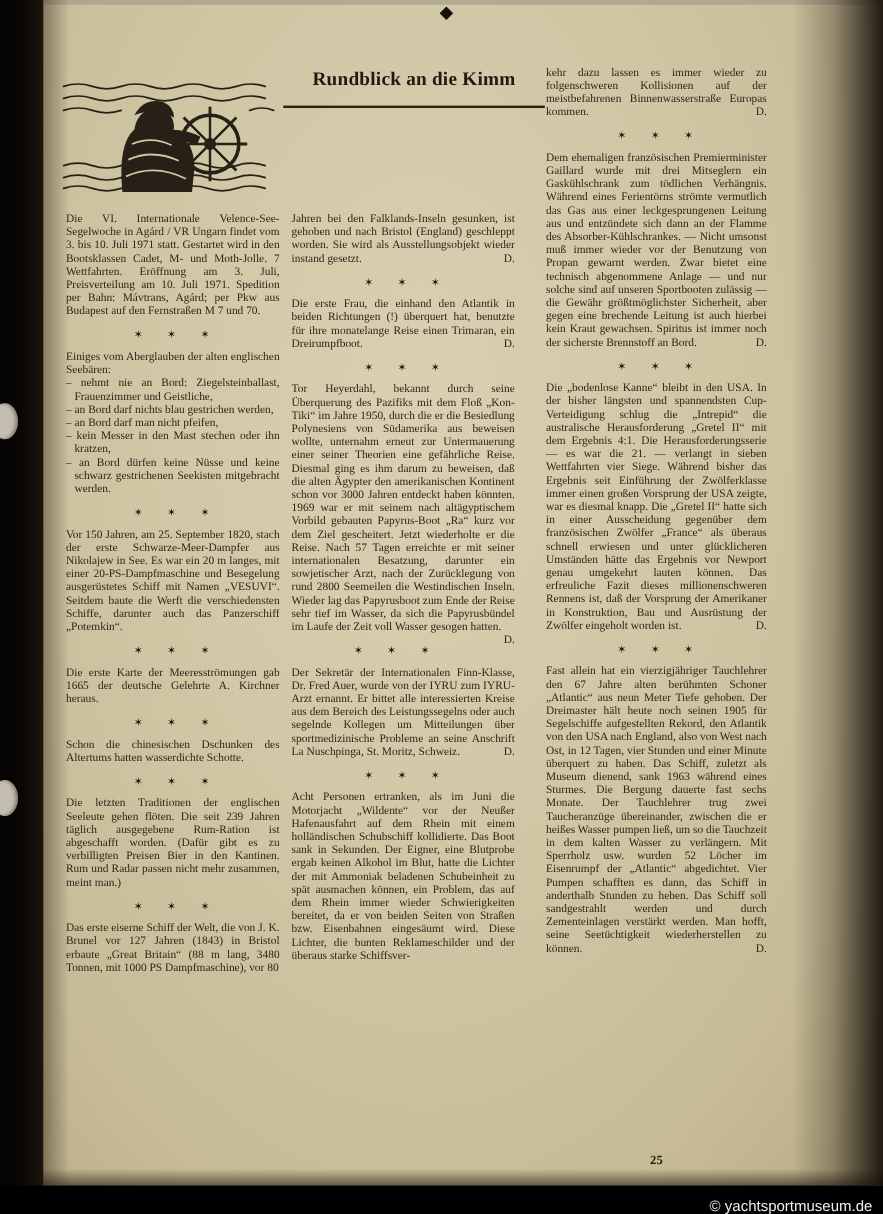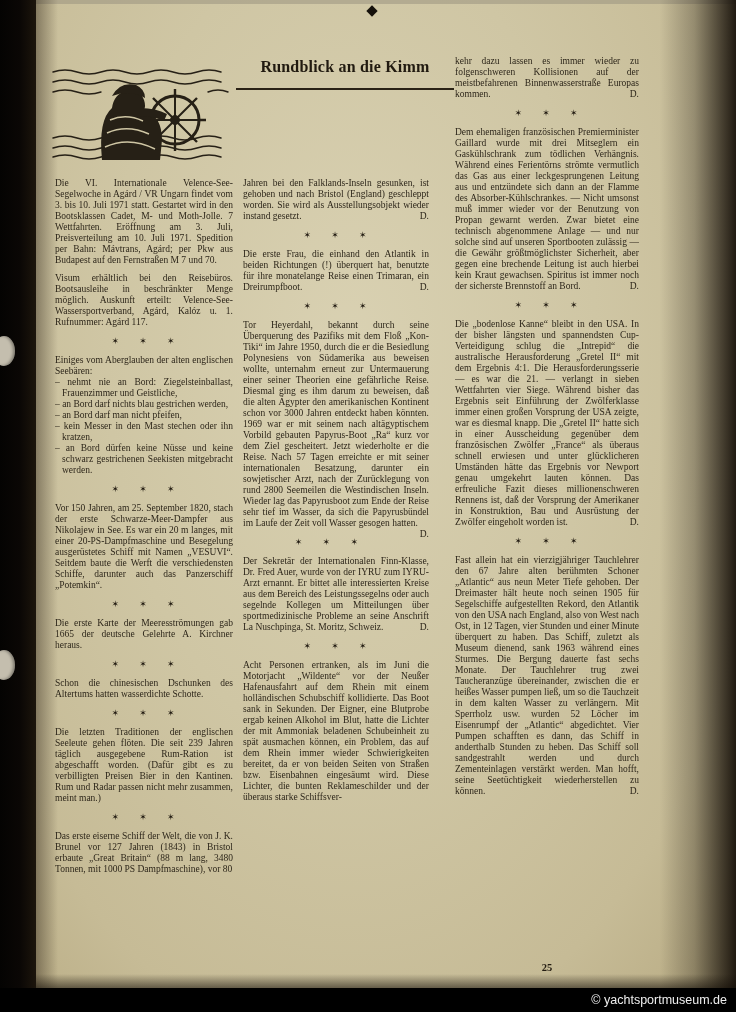--- a/index.html
+++ b/index.html
@@ -68,21 +68,21 @@
     margin:8px 0; color:#211a10;
   }
   .sig { float:right; padding-left:8px; }
   .dash-line { text-indent:-7px; padding-left:7px; }
   .page-number {
     position:absolute; left:455px; top:962px; width:184px;
     text-align:center; font-size:10.5px; font-weight:bold; color:#241d12;
   }
   .bottom-bar {
     position:absolute; left:0; right:0; bottom:0; height:24px;
-    background:#000; display:flex; align-items:center; justify-content:flex-end;
+    background:#000; display:flex; align-items:flex-end; justify-content:flex-end;
     padding-right:9px;
     font-family:"Liberation Sans", sans-serif; font-size:12.5px; color:#efefef;
   }
 </style>
 </head>
 <body>
 
 <div class="paper"></div>
 <div class="top-edge"></div>
 <div class="reg-mark"></div>
@@ -113,21 +113,20 @@
       <path d="M55 89 Q79 78 105 91"></path>
     </g>
   </g>
 </svg>
 
 <div class="title">Rundblick an die Kimm</div>
 <div class="title-rule"></div>
 
 <div class="col" id="col1">
     <div class="para">Die VI. Internationale Velence-See-Segelwoche in Agárd / VR Ungarn findet vom 3. bis 10. Juli 1971 statt. Gestartet wird in den Bootsklassen Cadet, M- und Moth-Jolle. 7 Wettfahrten. Eröffnung am 3. Juli, Preisverteilung am 10. Juli 1971. Spedition per Bahn: Mávtrans, Agárd; per Pkw aus Budapest auf den Fernstraßen M 7 und 70.</div>
-    <div class="para">Visum erhältlich bei den Reisebüros. Bootsausleihe in beschränkter Menge möglich. Auskunft erteilt: Velence-See-Wassersportverband, Agárd, Kalóz u. 1. Rufnummer: Agárd 117.</div>
     <div class="sep">✶ ✶ ✶</div>
     <div class="para">
       <div>Einiges vom Aberglauben der alten englischen Seebären:</div>
       <div class="dash-line">– nehmt nie an Bord: Ziegelsteinballast, Frauenzimmer und Geistliche,</div>
       <div class="dash-line">– an Bord darf nichts blau gestrichen werden,</div>
       <div class="dash-line">– an Bord darf man nicht pfeifen,</div>
       <div class="dash-line">– kein Messer in den Mast stechen oder ihn kratzen,</div>
       <div class="dash-line">– an Bord dürfen keine Nüsse und keine schwarz gestrichenen Seekisten mitgebracht werden.</div>
     </div>
     <div class="sep">✶ ✶ ✶</div>

